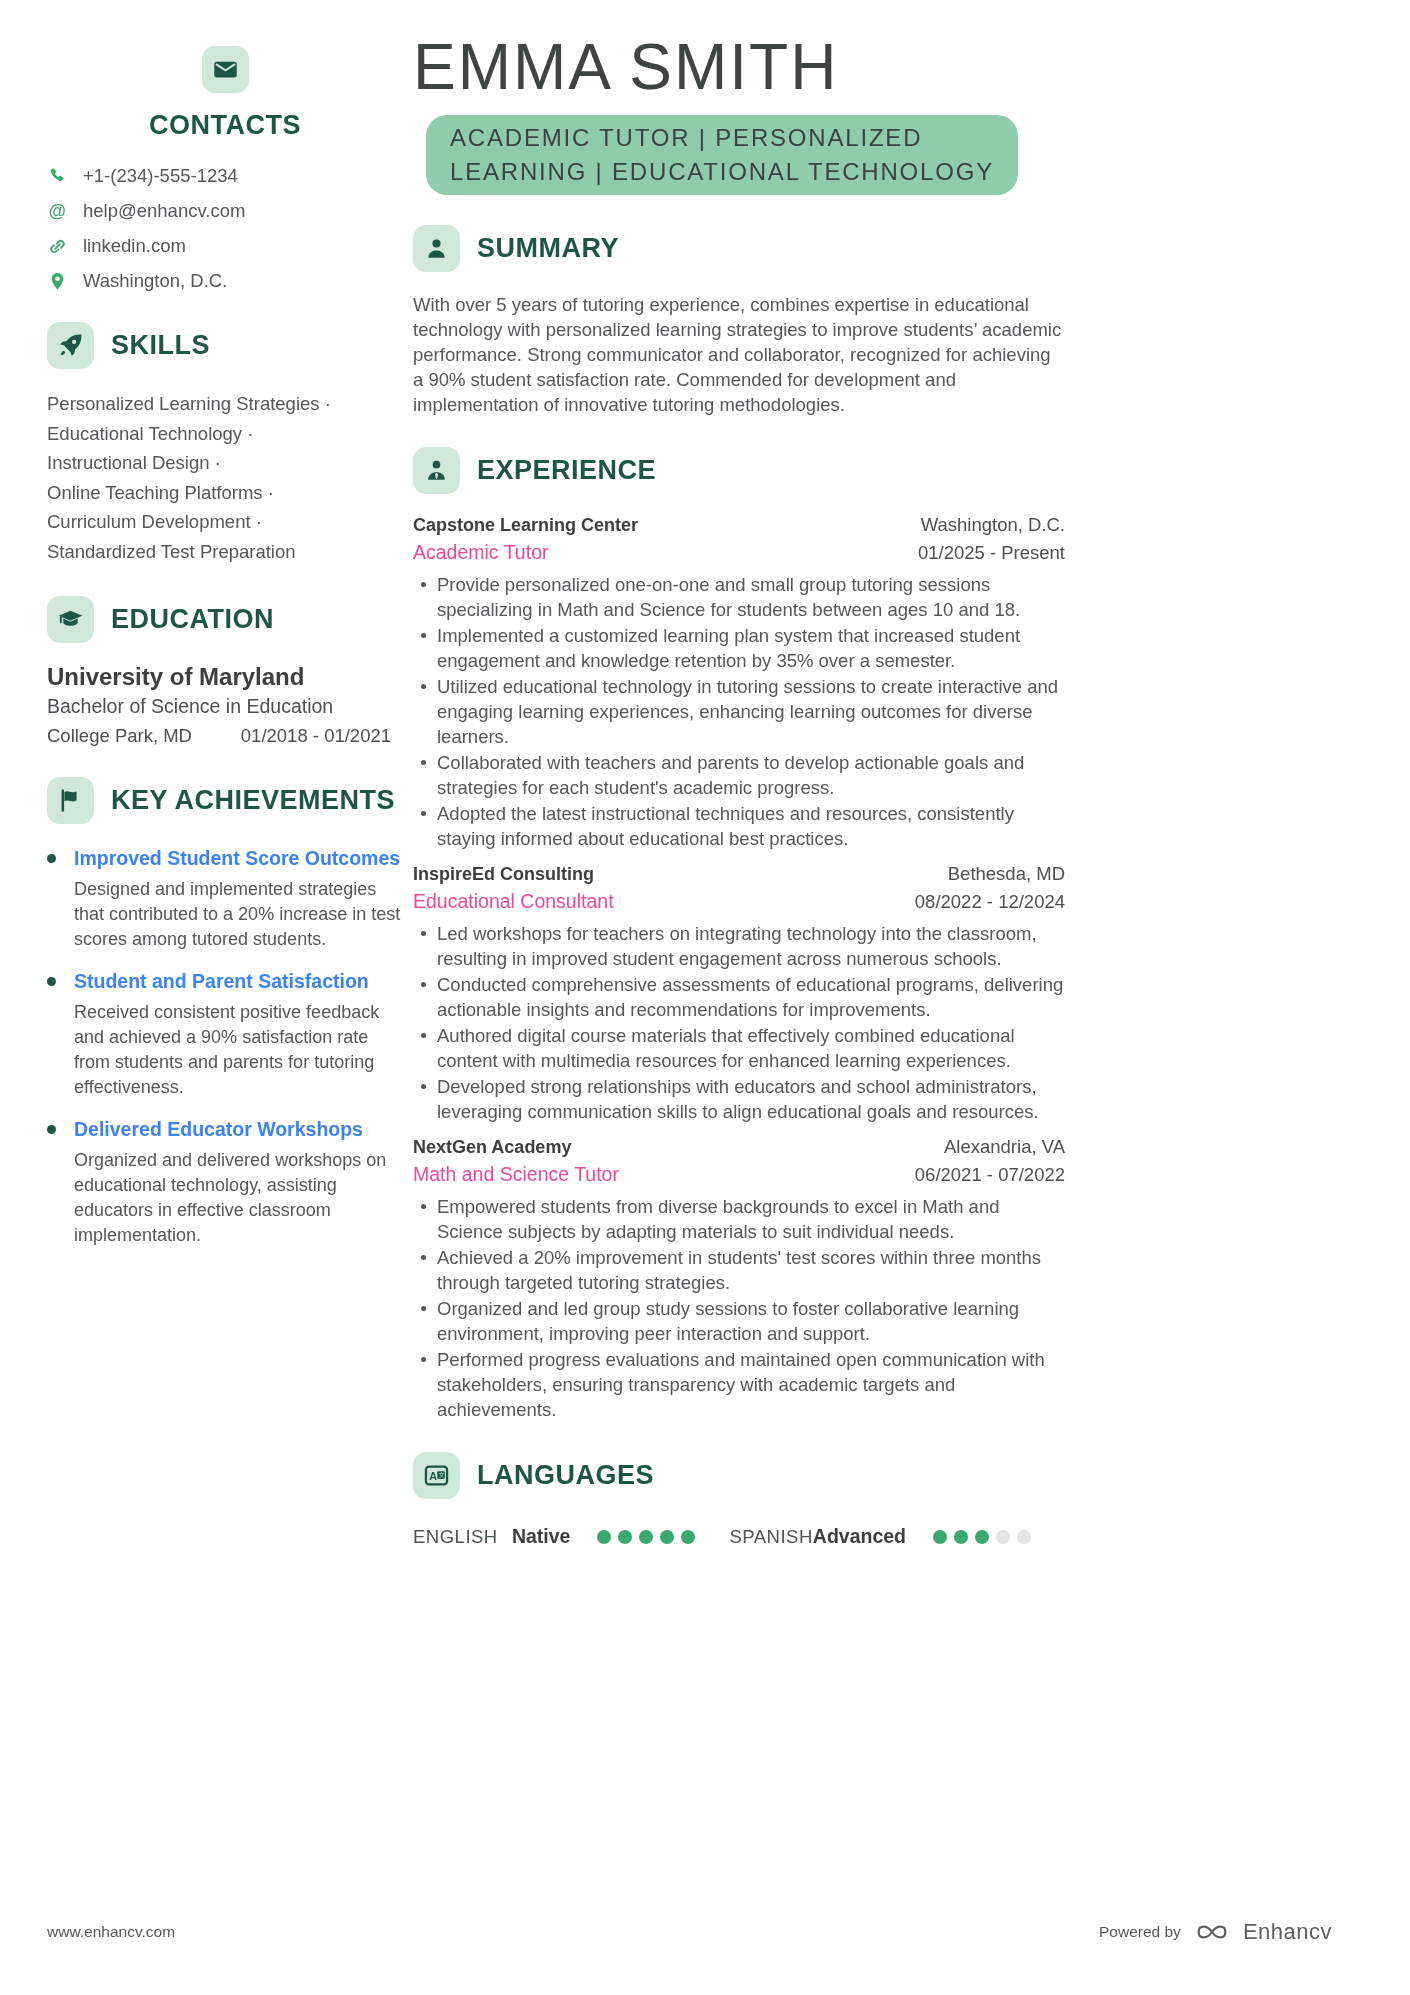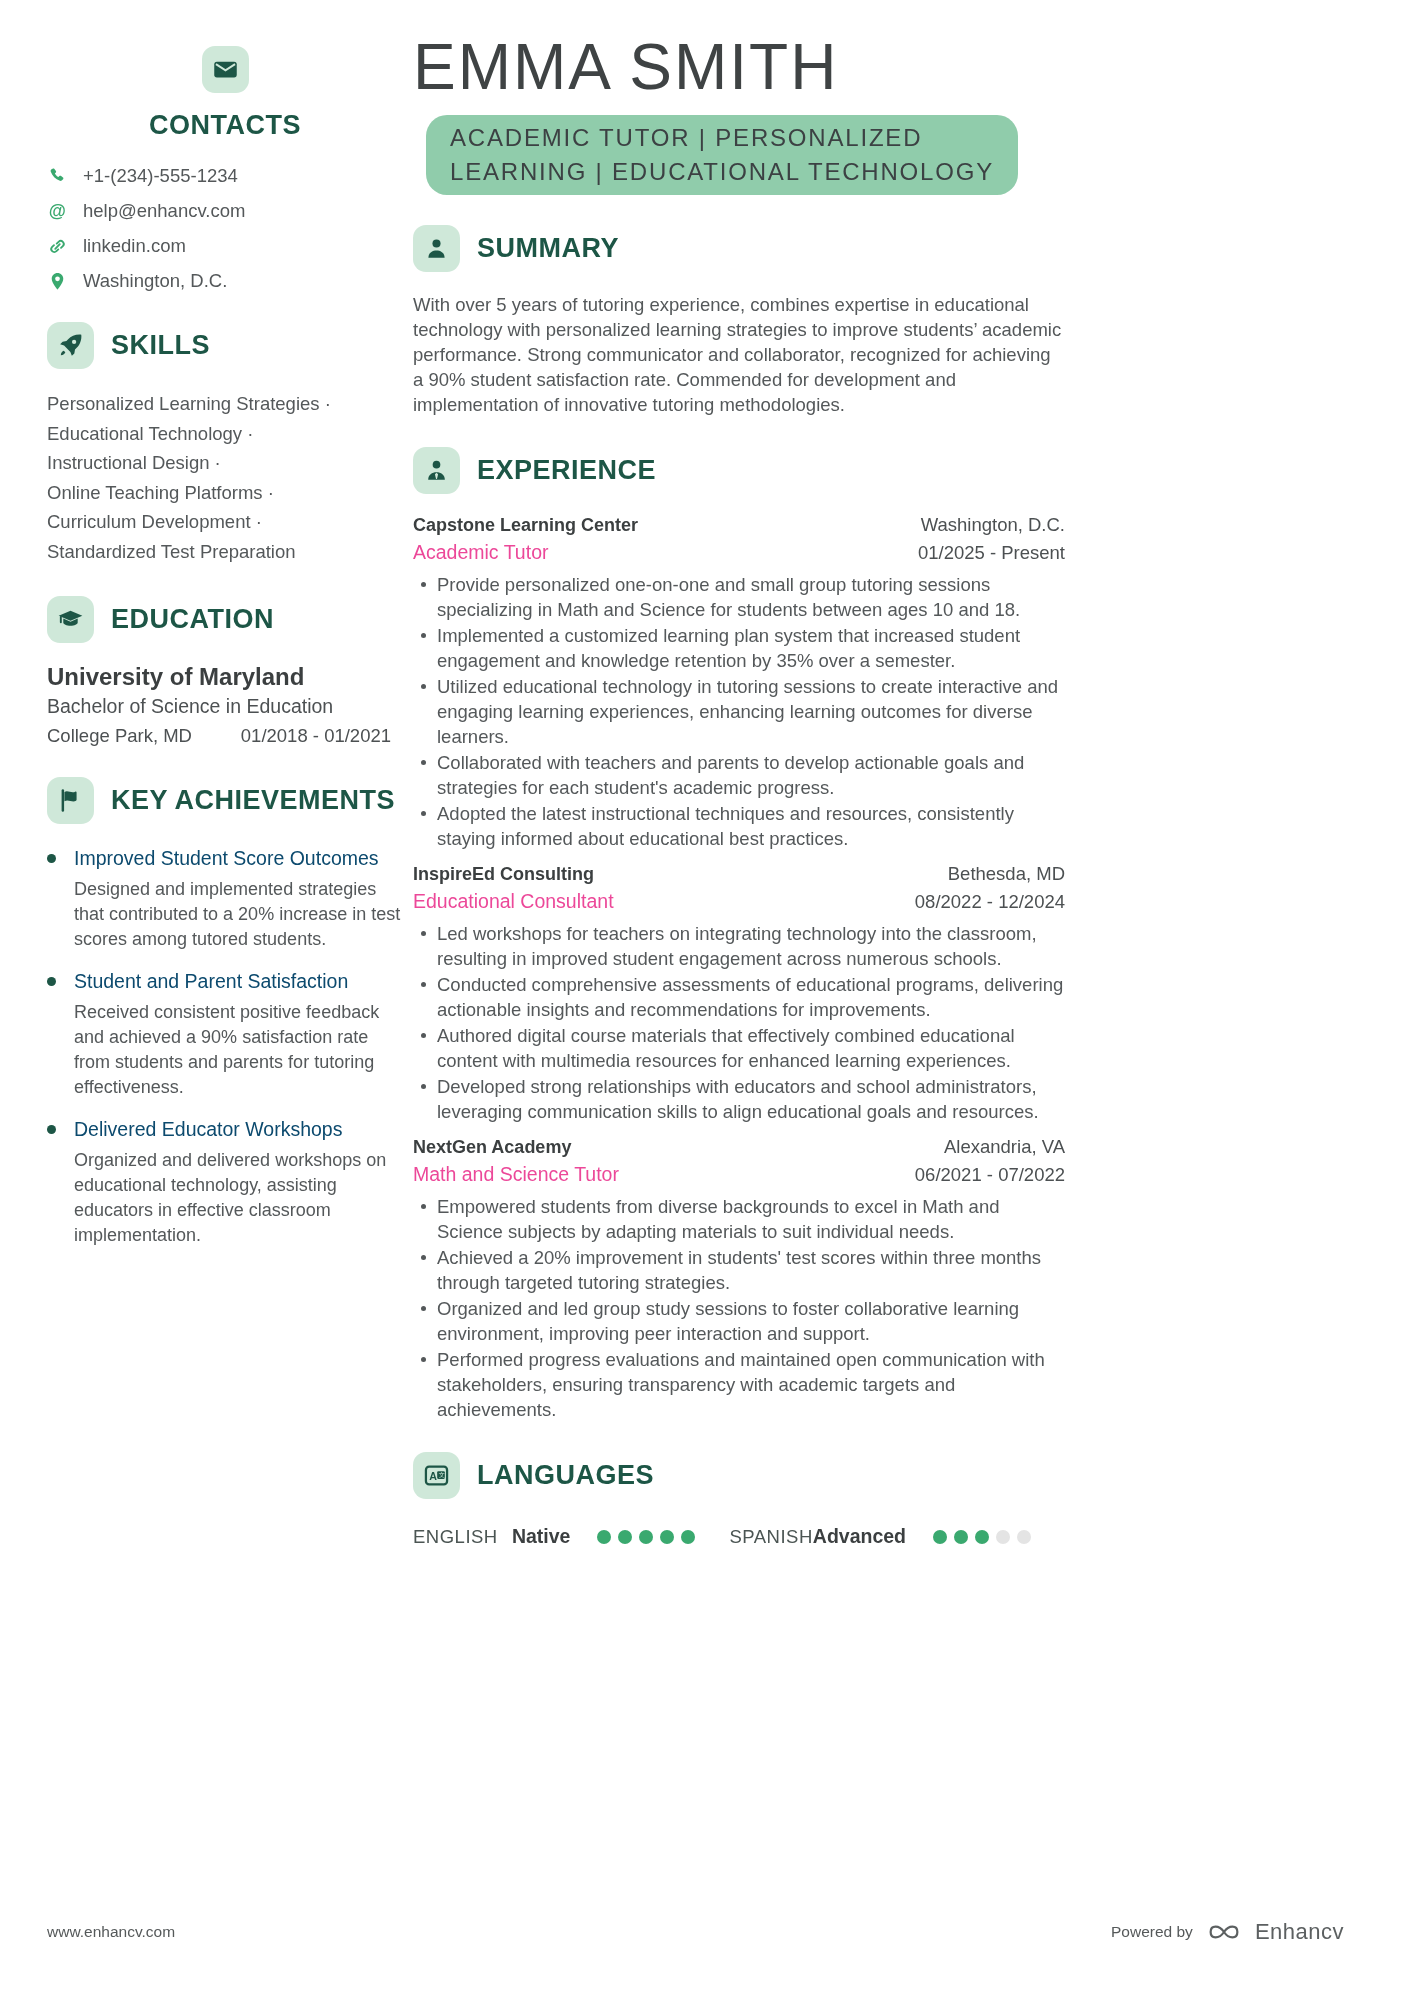--- a/index.html
+++ b/index.html
@@ -27,21 +27,21 @@
   
   .edu{margin-top:18px;}
   .edu-school{font-size:24px;font-weight:bold;color:#3b3f40;margin-bottom:4px;}
   .edu-degree{font-size:19.5px;color:#4c5052;margin-bottom:7px;}
   .edu-meta{display:flex;justify-content:space-between;font-size:18.5px;color:#4c5052;padding-right:12px;}
 
   
   #achievements-list{margin-top:22px;}
   .ach{display:flex;gap:18px;margin-bottom:17px;}
   .ach-dot{width:9px;height:9px;border-radius:50%;background:#1d5646;margin-top:8px;flex:none;}
-  .ach-title{font-size:19.5px;font-weight:normal;color:#0c4a6e;line-height:24px;margin-bottom:7px;}
+  .ach-title{font-size:19.5px;font-weight:bold;color:#3b82f6;line-height:24px;margin-bottom:7px;}
   .ach-text{font-size:18px;color:#54585a;line-height:25px;}
 
   
   .name{font-size:64px;font-weight:400;color:#3f4344;letter-spacing:2px;line-height:1.05;margin:0 0 14px;white-space:nowrap;}
   .title-banner{display:inline-block;background:#90ccab;border-radius:21px;padding:6px 24px;margin-left:13px;}
   .title-line{font-size:24px;letter-spacing:1.8px;line-height:34px;color:#3c4143;font-weight:500;white-space:nowrap;}
 
   
   .summary-text{font-size:18.5px;line-height:25px;color:#54585a;margin:0;width:650px;}
 
@@ -59,21 +59,21 @@
   #languages{display:flex;margin-top:26px;}
   .lang{flex:1;display:flex;align-items:center;justify-content:space-between;padding-right:34px;}
   .lang-name{font-size:18.5px;color:#4b5553;letter-spacing:.5px;}
   .lang-right{display:flex;align-items:center;gap:20px;}
   .lang-level{font-size:19.5px;font-weight:bold;color:#3b3f40;}
   .dots{display:flex;align-items:center;}
   .dot{width:14px;height:14px;border-radius:50%;background:#e4e4e4;margin-left:7px;display:inline-block;}
   .dot.filled{background:#3aa96f;}
 
   
-  .footer{position:absolute;left:47px;right:66px;bottom:50px;display:flex;justify-content:space-between;align-items:center;}
+  .footer{position:absolute;left:47px;right:78px;bottom:50px;display:flex;justify-content:space-between;align-items:center;}
   .footer-url{font-size:15.5px;color:#55595a;}
   .powered{display:flex;align-items:center;gap:10px;}
   .powered-label{font-size:15.5px;color:#55595a;}
   .brand{font-size:22px;color:#5c6061;letter-spacing:.5px;}
   .logo{width:42px;height:26px;}
   .hidden-defs{position:absolute;width:0;height:0;overflow:hidden;}
 </style>
 </head>
 <body>
 

